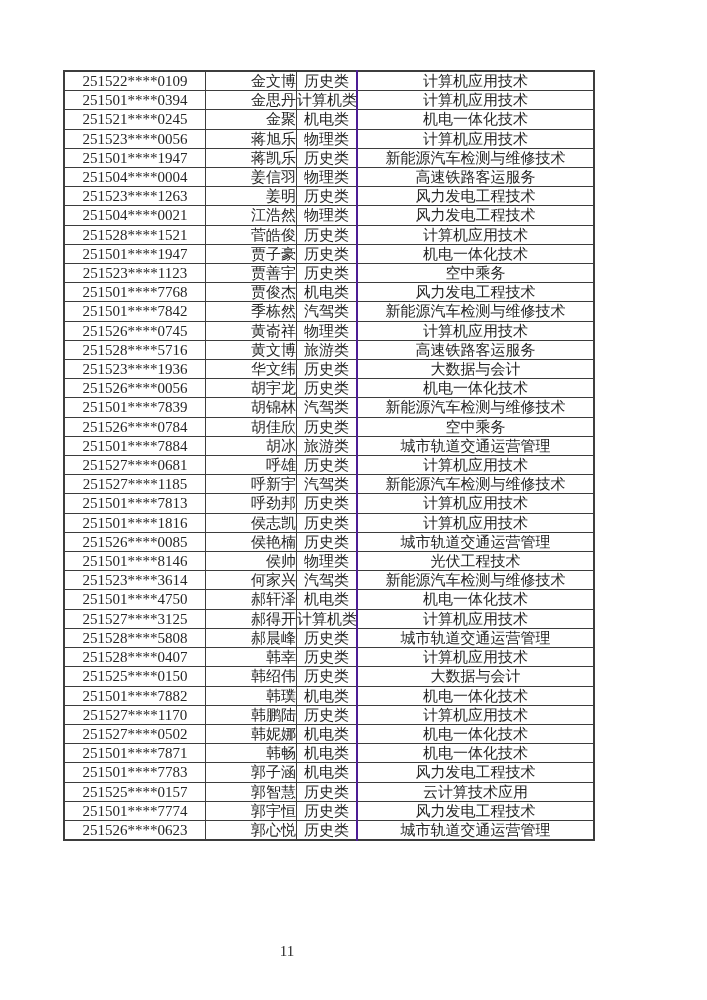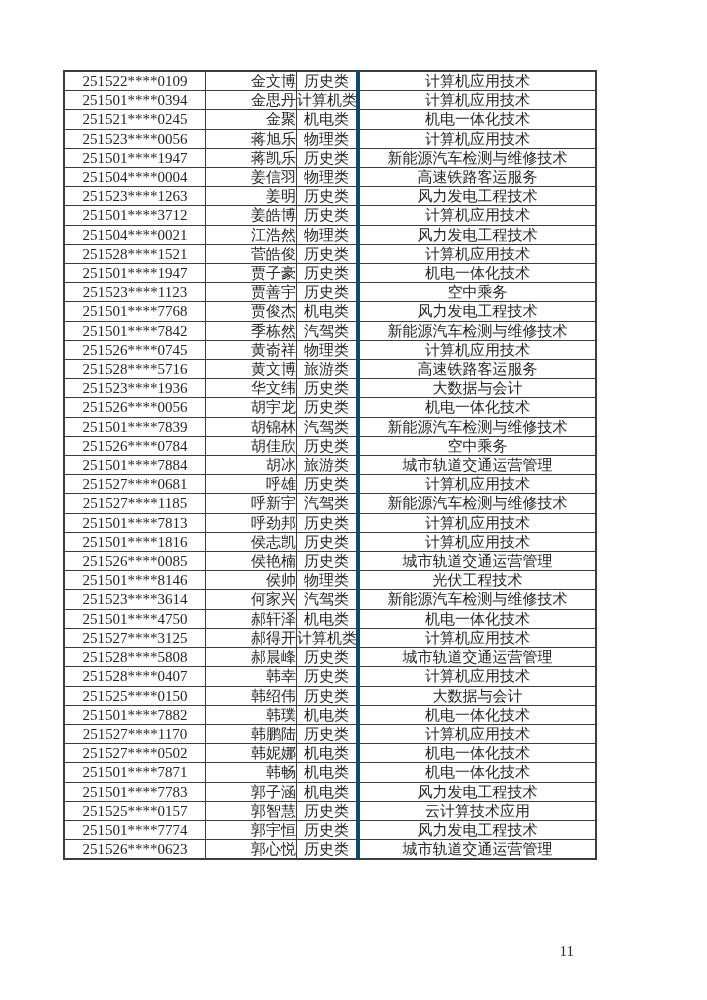--- a/index.html
+++ b/index.html
@@ -38,27 +38,27 @@
     text-align: center;
     vertical-align: middle;
     font-size: 15px;
     line-height: 18.2px;
     white-space: nowrap;
     overflow: hidden;
   }
   table.records td.c0 { width: 140px; }
   table.records td.c1 { width: 90px; text-align: right; }
   table.records td.c2 { width: 59px; border-right: 2px solid #4c1d95; }
-  table.records td.c3 { width: 235px; border-left: 4px solid #0c4a6e; }
+  table.records td.c3 { width: 235px; border-left: 2px solid #0c4a6e; }
   .page-number {
     position: absolute;
     top: 943px;
     left: 0;
     width: 574px;
-    text-align: right;
+    text-align: center;
     font-size: 15px;
     color: #2b2b2b;
   }
 </style>
 </head>
 <body>
 
 <div class="page">
 
   <table class="records">
@@ -97,26 +97,20 @@
           <td class="c0">251504****0004</td>
           <td class="c1">姜信羽</td>
           <td class="c2">物理类</td>
           <td class="c3">高速铁路客运服务</td>
         </tr>
         <tr>
           <td class="c0">251523****1263</td>
           <td class="c1">姜明</td>
           <td class="c2">历史类</td>
           <td class="c3">风力发电工程技术</td>
-        </tr>
-        <tr>
-          <td class="c0">251501****3712</td>
-          <td class="c1">姜皓博</td>
-          <td class="c2">历史类</td>
-          <td class="c3">计算机应用技术</td>
         </tr>
         <tr>
           <td class="c0">251504****0021</td>
           <td class="c1">江浩然</td>
           <td class="c2">物理类</td>
           <td class="c3">风力发电工程技术</td>
         </tr>
         <tr>
           <td class="c0">251528****1521</td>
           <td class="c1">菅皓俊</td>

